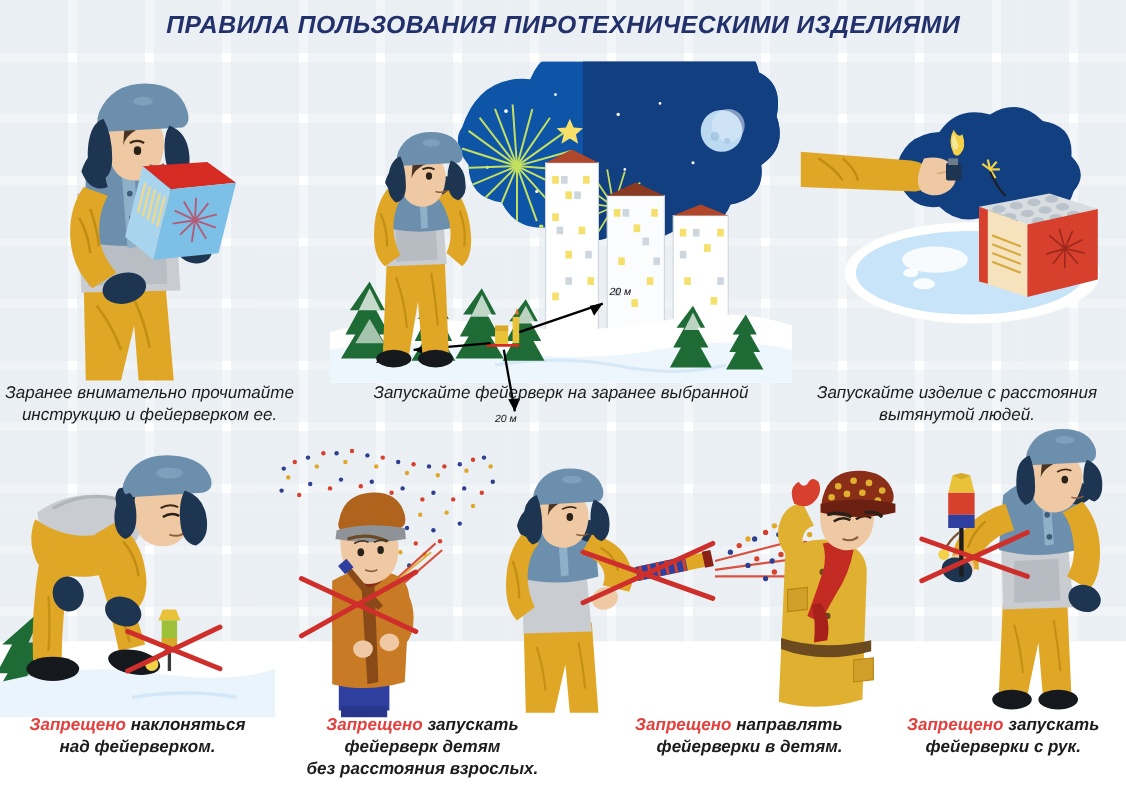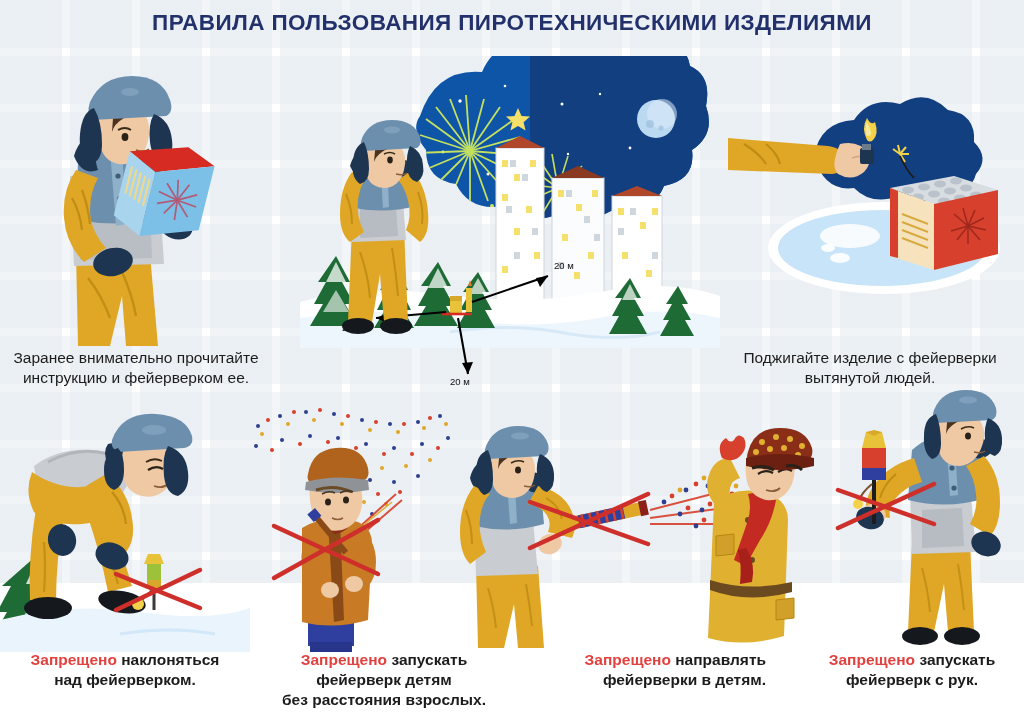--- a/index.html
+++ b/index.html
@@ -10,20 +10,21 @@
     font-family:"Liberation Sans","DejaVu Sans",sans-serif;
     overflow:hidden;position:relative;
   }
   
   #poster{
     position:absolute;inset:0;width:1024px;height:583px;
     background:
       repeating-linear-gradient(to right, rgba(228,234,240,.55) 0 62px, rgba(255,255,255,0) 62px 70px),
       repeating-linear-gradient(to bottom, rgba(228,234,240,.45) 0 48px, rgba(255,255,255,0) 48px 56px),
       #ffffff;
+    font-style: italic;
   }
   .layer{position:absolute;}
 
   
   #title{
     position:absolute;left:0;top:10px;width:1024px;
     text-align:center;
     font-size:22.5px;font-weight:bold;
     letter-spacing:.4px;
     color:#22316b;
@@ -813,25 +814,25 @@
       </g>
     </svg>
   </div>
 
   <div id="cap1" class="caption">
     <span>Заранее внимательно прочитайте</span><br>
     <span>инструкцию и фейерверком ее.</span>
   </div>
 
   <div id="cap2" class="caption">
-    <br>
+    <span>Запускайте фейерверк на заранее выбранной</span><br>
   </div>
 
   <div id="cap3" class="caption">
-    <span>Поджигайте изделие с фейерверки</span><br>
+    <span>Запускайте изделие с расстояния</span><br>
     <span>вытянутой людей.</span>
   </div>
 
   <div id="cap4" class="caption bold">
     <span class="ban">Запрещено</span><span> наклоняться</span><br>
     <span>над фейерверком.</span>
   </div>
 
   <div id="cap5" class="caption bold">
     <span class="ban">Запрещено</span><span> запускать</span><br>
@@ -839,16 +840,16 @@
     <span>без расстояния взрослых.</span>
   </div>
 
   <div id="cap6" class="caption bold">
     <span class="ban">Запрещено</span><span> направлять</span><br>
     <span>фейерверки в детям.</span>
   </div>
 
   <div id="cap7" class="caption bold">
     <span class="ban">Запрещено</span><span> запускать</span><br>
-    <span>фейерверк с рук.</span>
+    <span>фейерверки с рук.</span>
   </div>
 
 </div>
 
 </body></html>

